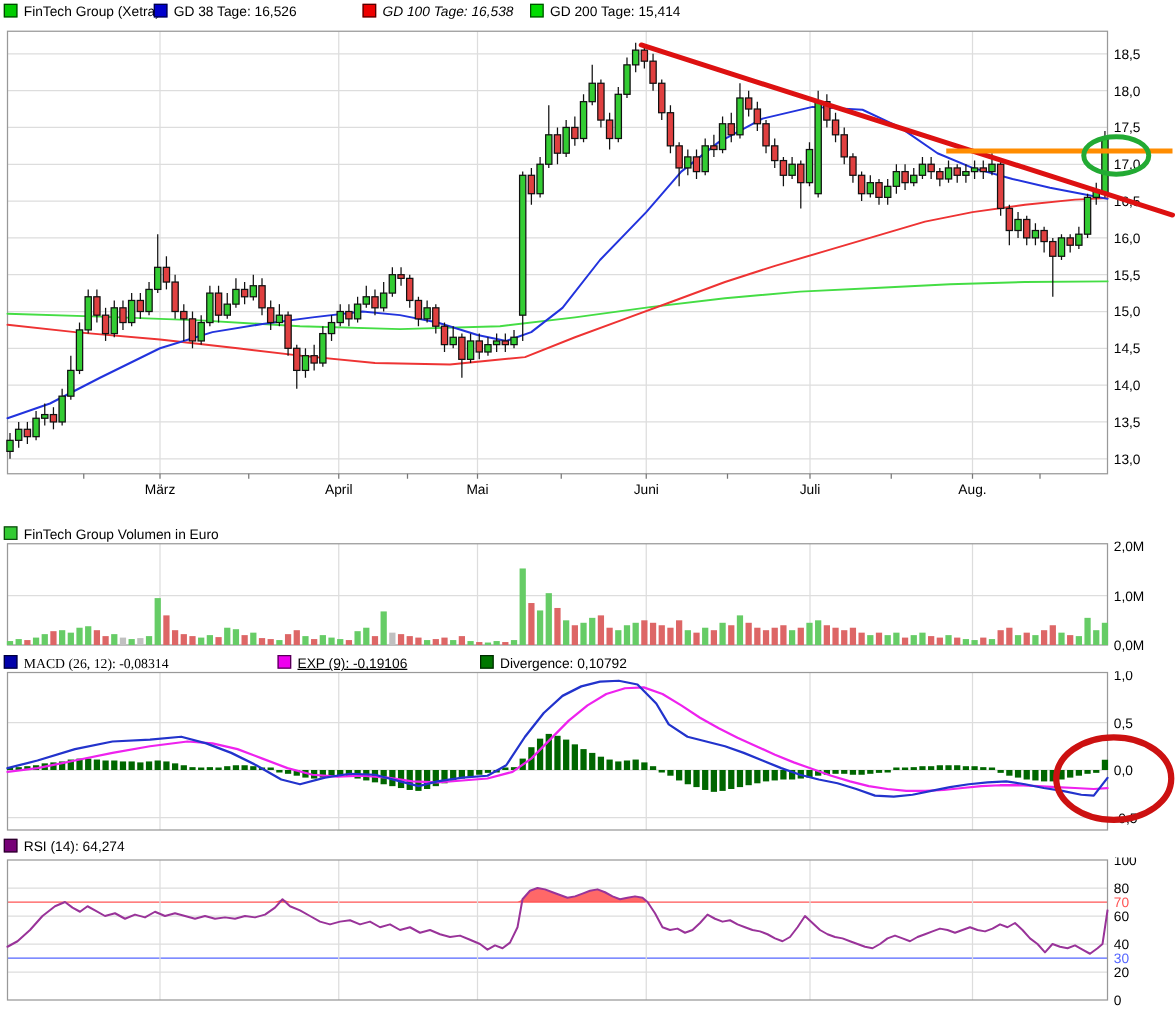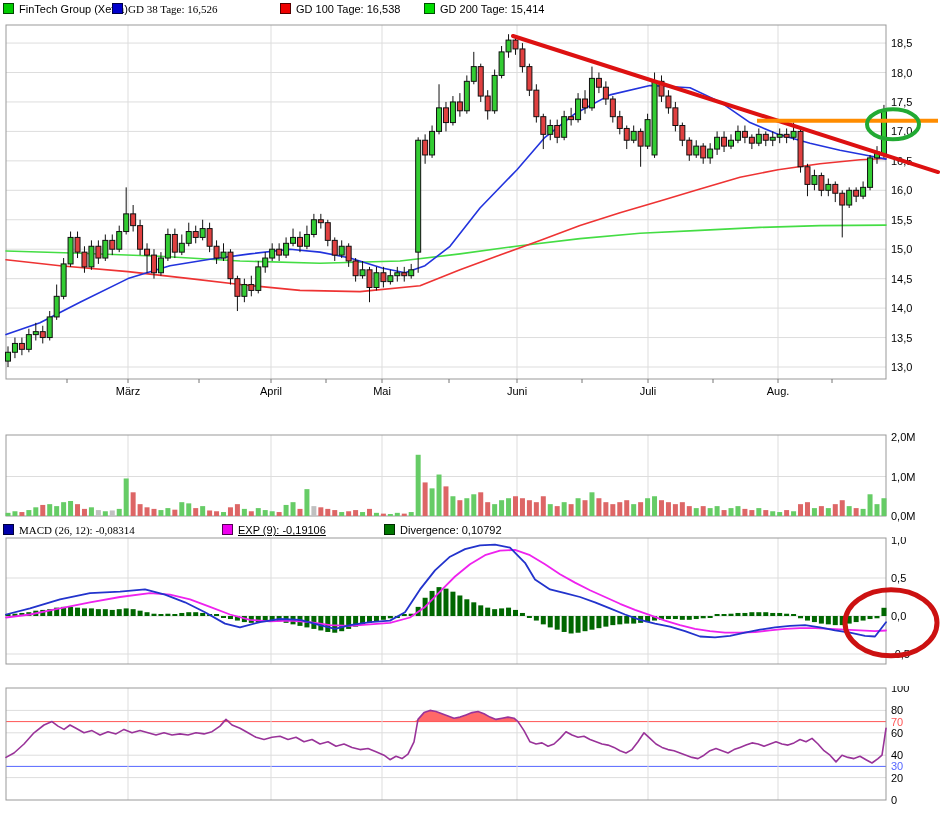--- a/index.html
+++ b/index.html
@@ -12,22 +12,22 @@
   svg{position:absolute;left:0;display:block;}
   text{font-family:"Liberation Sans", sans-serif;}
 </style>
 </head>
 <body>
 
 <div id="chart-root">
 
   <div class="legend-row" style="top:3px;">
     <span class="legend-item" style="left:3px;"><span class="swatch" style="background: rgb(0, 204, 0);"></span><span>FinTech Group (Xetra)</span></span>
-    <span class="legend-item" style="left:112px;font-family:Liberation Serif, serif;"><span class="swatch" style="background: rgb(0, 0, 204);"></span><span>GD 38 Tage: 16,526</span></span>
-    <span class="legend-item" style="left:280px;"><span class="swatch" style="background: rgb(238, 0, 0);"></span><span>GD 100 Tage: 16,538</span></span>
+    <span class="legend-item" style="left:123px;"><span class="swatch" style="background: rgb(0, 0, 204);"></span><span>GD 38 Tage: 16,526</span></span>
+    <span class="legend-item" style="left:290px;font-style:italic;"><span class="swatch" style="background: rgb(238, 0, 0);"></span><span>GD 100 Tage: 16,538</span></span>
     <span class="legend-item" style="left:424px;"><span class="swatch" style="background: rgb(0, 221, 0);"></span><span>GD 200 Tage: 15,414</span></span>
   </div>
 
   <svg id="svg-main" style="top:18px;" width="940" height="402">
       <rect x="6" y="7" width="880" height="354" fill="#ffffff" stroke="none"></rect>
       <line x1="6" y1="349" x2="886" y2="349" stroke="#dddddd"></line>
       <text x="891" y="353" font-size="11" fill="#000" text-anchor="start">13,0</text>
       <line x1="6" y1="319.55" x2="886" y2="319.55" stroke="#dddddd"></line>
       <text x="891" y="323.55" font-size="11" fill="#000" text-anchor="start">13,5</text>
       <line x1="6" y1="290.1" x2="886" y2="290.1" stroke="#dddddd"></line>
@@ -331,20 +331,23 @@
       <rect x="867.548" y="139.90499999999997" width="5" height="29.44999999999999" fill="#33cc33" stroke="#111" stroke-width="1"></rect>
       <line x1="877" y1="128.125" x2="877" y2="145.79500000000004" stroke="#111111" stroke-width="1"></line>
       <rect x="874.5" y="134.0150000000001" width="5" height="5.889999999999873" fill="#33cc33" stroke="#111" stroke-width="1"></rect>
       <line x1="883.952" y1="86.89500000000004" x2="883.952" y2="139.90499999999997" stroke="#111111" stroke-width="1"></line>
       <rect x="881.452" y="92.78499999999991" width="5" height="44.17500000000001" fill="#33cc33" stroke="#111" stroke-width="1"></rect>
       <line x1="513" y1="17.98199999999997" x2="938" y2="154.04100000000008" stroke="#dd1111" stroke-width="4" stroke-linecap="round"></line>
       <line x1="757" y1="102.79800000000003" x2="938" y2="102.79800000000003" stroke="#ff8c00" stroke-width="4"></line>
       <ellipse cx="893" cy="106.33199999999994" rx="26" ry="15" fill="none" stroke="#22aa33" stroke-width="4"></ellipse>
     </svg>
 
+  <div class="legend-row" style="top:421px;">
+    <span class="legend-item" style="left:3px;"><span class="swatch" style="background: rgb(51, 204, 51);"></span><span>FinTech Group Volumen in Euro</span></span>
+  </div>
 
   <svg id="svg-vol" style="top:433px;" width="940" height="90">
       <line x1="6" y1="43.5" x2="886" y2="43.5" stroke="#dddddd"></line>
       <line x1="128" y1="2" x2="128" y2="83" stroke="#dddddd" stroke-width="1"></line>
       <line x1="271" y1="2" x2="271" y2="83" stroke="#dddddd" stroke-width="1"></line>
       <line x1="382" y1="2" x2="382" y2="83" stroke="#dddddd" stroke-width="1"></line>
       <line x1="517" y1="2" x2="517" y2="83" stroke="#dddddd" stroke-width="1"></line>
       <line x1="648" y1="2" x2="648" y2="83" stroke="#dddddd" stroke-width="1"></line>
       <line x1="778" y1="2" x2="778" y2="83" stroke="#dddddd" stroke-width="1"></line>
       <rect x="6" y="2" width="880" height="81" fill="none" stroke="#999999"></rect>
@@ -626,20 +629,23 @@
       <rect x="853.644" y="79" width="5" height="6.08" fill="#006600"></rect>
       <rect x="860.596" y="79" width="5" height="4.56" fill="#006600"></rect>
       <rect x="867.548" y="79" width="5" height="3.04" fill="#006600"></rect>
       <rect x="874.5" y="79" width="5" height="2.28" fill="#006600"></rect>
       <rect x="881.452" y="70.792" width="5" height="8.208" fill="#006600"></rect>
       <polyline points="6.0,80.5 30.0,77.5 60.0,71.4 90.0,65.3 120.0,60.0 150.0,56.2 170.0,57.7 190.0,62.3 210.0,69.9 230.0,77.5 250.0,82.8 270.0,84.3 290.0,83.6 310.0,85.1 330.0,88.1 350.0,88.9 370.0,87.4 390.0,85.8 410.0,80.5 425.0,69.9 440.0,54.7 455.0,39.5 470.0,27.3 485.0,18.2 500.0,13.6 515.0,12.9 530.0,18.2 545.0,27.3 560.0,37.2 575.0,45.6 590.0,53.2 605.0,60.0 620.0,66.8 635.0,72.9 650.0,78.2 665.0,83.6 680.0,88.1 695.0,91.9 710.0,94.2 725.0,95.7 740.0,95.7 755.0,95.0 770.0,93.4 785.0,91.9 800.0,91.2 815.0,91.2 830.0,91.9 845.0,92.7 860.0,93.4 875.0,94.2 886.0,93.5" fill="none" stroke="#ee22ee" stroke-width="1.8" stroke-linejoin="round" stroke-linecap="round"></polyline>
       <polyline points="6.0,77.5 30.0,71.4 60.0,62.3 90.0,56.2 120.0,54.7 145.0,52.4 165.0,57.7 185.0,65.3 205.0,75.2 225.0,86.6 240.0,90.4 260.0,85.1 280.0,82.0 300.0,82.8 320.0,88.1 335.0,91.9 350.0,88.1 370.0,85.1 390.0,83.6 405.0,75.2 420.0,52.4 435.0,33.4 450.0,19.7 465.0,12.1 480.0,8.3 495.0,7.6 510.0,10.6 525.0,25.8 535.0,42.5 550.0,52.4 565.0,56.2 580.0,60.0 595.0,65.3 610.0,71.4 625.0,77.5 640.0,82.8 655.0,86.6 670.0,89.6 685.0,94.2 700.0,99.5 715.0,100.3 730.0,98.8 745.0,95.7 760.0,92.7 775.0,90.4 790.0,88.9 805.0,88.1 820.0,90.4 835.0,93.4 850.0,95.7 865.0,98.8 875.0,99.5 886.0,85.3" fill="none" stroke="#2233cc" stroke-width="1.8" stroke-linejoin="round" stroke-linecap="round"></polyline>
       <ellipse cx="891" cy="85.84" rx="46" ry="33" fill="none" stroke="#cc1111" stroke-width="5"></ellipse>
     </svg>
 
+  <div class="legend-row" style="top:671px;">
+    <span class="legend-item" style="left:3px;"><span class="swatch" style="background: rgb(119, 0, 119);"></span><span>RSI (14): 64,274</span></span>
+  </div>
 
   <svg id="svg-rsi" style="top:686px;" width="940" height="128">
       <text x="891" y="5.999999999999986" font-size="11" fill="#000000" text-anchor="start">100</text>
       <line x1="6" y1="24.39999999999999" x2="886" y2="24.39999999999999" stroke="#dddddd" stroke-width="1"></line>
       <text x="891" y="28.39999999999999" font-size="11" fill="#000000" text-anchor="start">80</text>
       <line x1="6" y1="35.599999999999994" x2="886" y2="35.599999999999994" stroke="#ff5555" stroke-width="1"></line>
       <text x="891" y="39.599999999999994" font-size="11" fill="#ff5555" text-anchor="start">70</text>
       <line x1="6" y1="46.8" x2="886" y2="46.8" stroke="#dddddd" stroke-width="1"></line>
       <text x="891" y="50.8" font-size="11" fill="#000000" text-anchor="start">60</text>
       <line x1="6" y1="69.19999999999999" x2="886" y2="69.19999999999999" stroke="#dddddd" stroke-width="1"></line>

